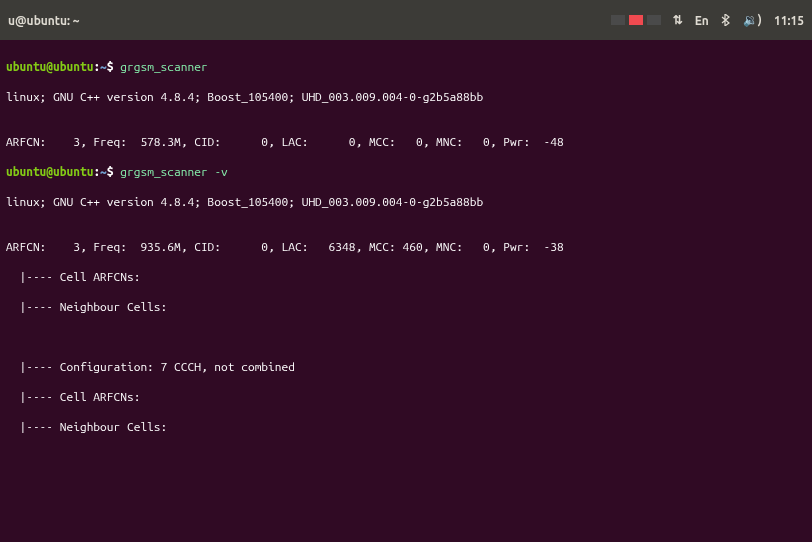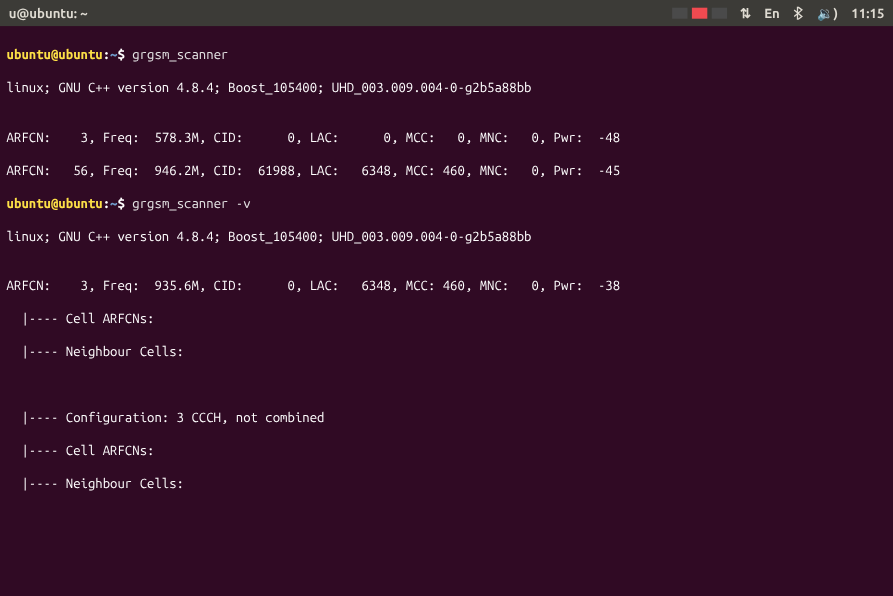--- a/index.html
+++ b/index.html
@@ -6,21 +6,21 @@
   body {
     background: #2c001e;
     font-family: 'Ubuntu Mono', 'DejaVu Sans Mono', monospace;
     width: 812px;
     height: 542px;
     overflow: hidden;
     position: relative;
   }
   .titlebar {
     background: #3c3b37;
-    height: 24px;
+    height: 40px;
     display: flex;
     align-items: center;
     padding: 0 8px;
     color: #dfdbd2;
     font-family: Ubuntu, sans-serif;
     font-size: 12px;
     font-weight: bold;
     justify-content: space-between;
   }
   .titlebar-left { display: flex; align-items: center; gap: 6px; }
@@ -32,24 +32,24 @@
   .terminal {
     background: #300a24;
     color: #ffffff;
     font-size: 12px;
     line-height: 15px;
     padding: 4px 6px;
     height: calc(100% - 24px);
     white-space: pre;
     overflow: hidden;
   }
-  .prompt-user { color: #fde047; font-weight: bold; }
+  .prompt-user { color: #84cc16; font-weight: bold; }
   .prompt-colon { color: #ffffff; font-weight: bold; }
   .prompt-path { color: #729fcf; font-weight: bold; }
-  .cmd { color: #e5e5e5; }
+  .cmd { color: #86efac; }
   .line { display:block; }
 </style>
 </head>
 <body>
 
 <div class="titlebar">
   <div class="titlebar-left">
     <span>u@ubuntu: ~</span>
   </div>
   <div class="titlebar-right">
@@ -68,29 +68,28 @@
     <span class="indicator">🔉)</span>
     <span class="indicator">11:15</span>
   </div>
 </div>
 
 <div class="terminal">
 <span class="line"><span class="prompt-user">ubuntu@ubuntu</span><span class="prompt-colon">:</span><span class="prompt-path">~</span><span class="prompt-colon">$ </span><span class="cmd">grgsm_scanner</span></span>
 <span class="line">linux; GNU C++ version 4.8.4; Boost_105400; UHD_003.009.004-0-g2b5a88bb</span>
 <span class="line"></span>
 <span class="line">ARFCN:    3, Freq:  578.3M, CID:      0, LAC:      0, MCC:   0, MNC:   0, Pwr:  -48</span>
-<span class="line">ARFCN:   56, Freq:  946.2M, CID:  61988, LAC:   6348, MCC: 460, MNC:   0, Pwr:  -45</span>
 <span class="line"><span class="prompt-user">ubuntu@ubuntu</span><span class="prompt-colon">:</span><span class="prompt-path">~</span><span class="prompt-colon">$ </span><span class="cmd">grgsm_scanner -v</span></span>
 <span class="line">linux; GNU C++ version 4.8.4; Boost_105400; UHD_003.009.004-0-g2b5a88bb</span>
 <span class="line"></span>
 <span class="line">ARFCN:    3, Freq:  935.6M, CID:      0, LAC:   6348, MCC: 460, MNC:   0, Pwr:  -38</span>
 <span class="line">  |---- Cell ARFCNs:</span>
 <span class="line">  |---- Neighbour Cells:</span>
 <span class="line"> </span>
-<span class="line">  |---- Configuration: 3 CCCH, not combined</span>
+<span class="line">  |---- Configuration: 7 CCCH, not combined</span>
 <span class="line">  |---- Cell ARFCNs:</span>
 <span class="line">  |---- Neighbour Cells:</span>
 
 
 
 
 
 
 
 

